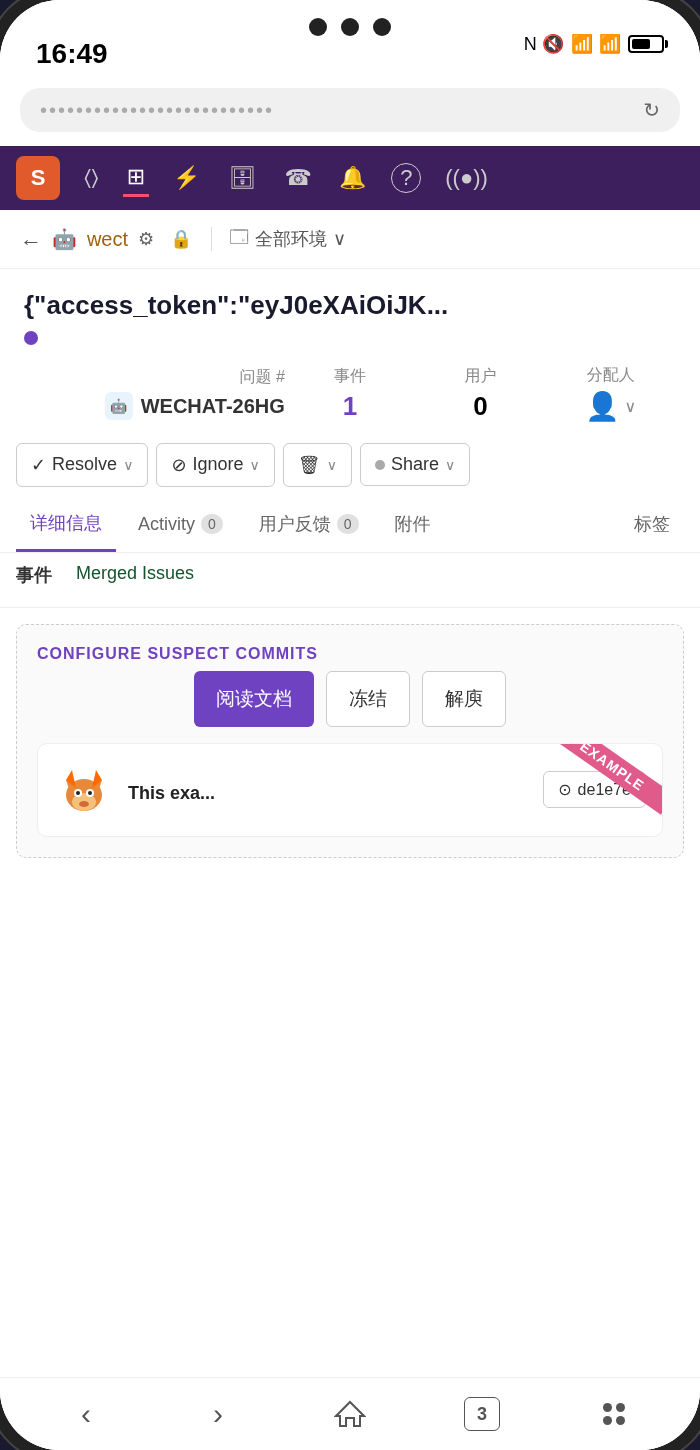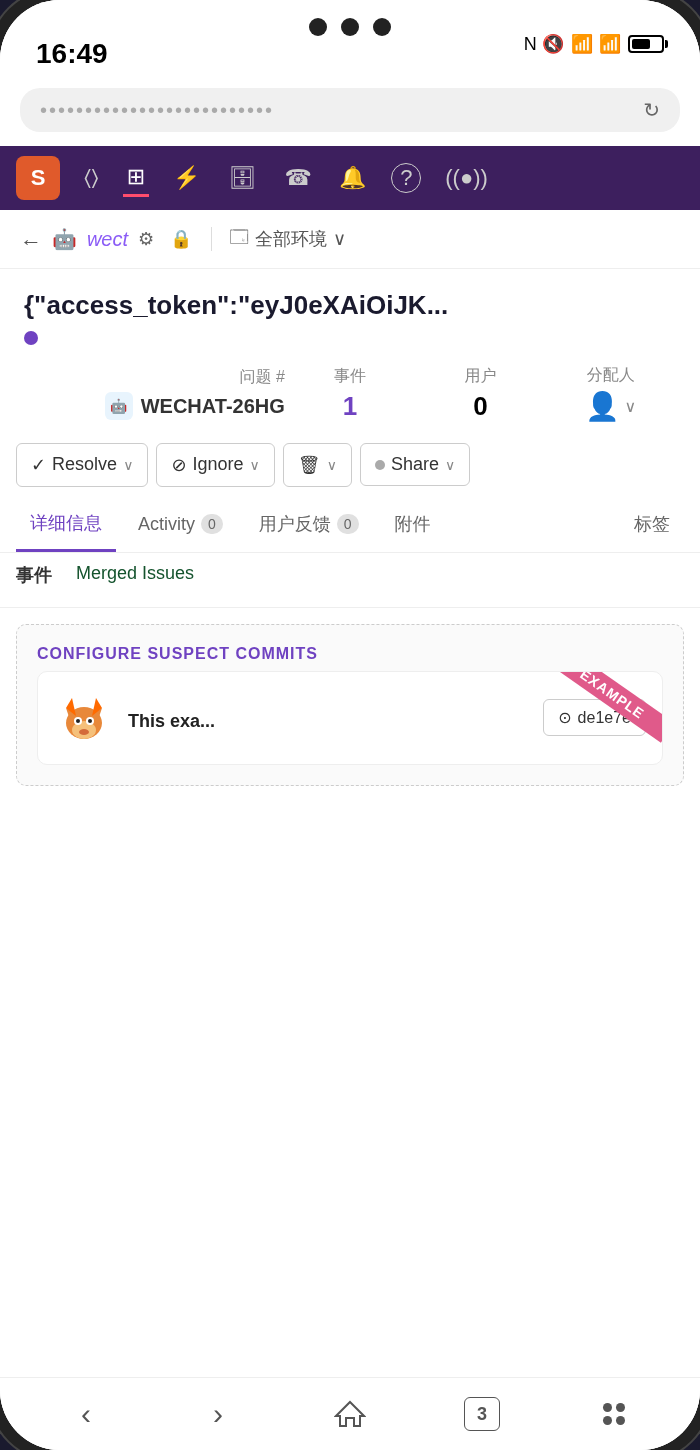--- a/index.html
+++ b/index.html
@@ -152,21 +152,21 @@
     .breadcrumb-bar {
       background: #fff;
       display: flex;
       align-items: center;
       padding: 14px 20px;
       gap: 10px;
       border-bottom: 1px solid #eee;
     }
     .back-arrow { color: #555; font-size: 22px; }
     .project-icon { font-size: 20px; }
-    .project-name { color: #8b5cf6; font-size: 20px; font-weight: 500; font-style: italic; }
+    .project-name { color: #a16207; font-size: 20px; font-weight: 500; }
     .settings-icon { color: #666; font-size: 18px; }
     .lock-icon { color: #aaa; font-size: 18px; margin-left: 6px; }
     .divider-v { width: 1px; height: 24px; background: #ddd; margin: 0 8px; }
     .env-selector {
       display: flex;
       align-items: center;
       gap: 6px;
       color: #555;
       font-size: 18px;
     }
@@ -603,20 +603,25 @@
       <div class="sub-tabs">
         <div class="sub-tab active">事件</div>
         <div class="sub-tab">Merged Issues</div>
       </div>
 
       <div class="section-divider"></div>
 
       <div class="commits-section">
         <div class="commits-title">CONFIGURE SUSPECT COMMITS</div>
 
+        <div class="commits-btns">
+          <button class="btn-primary">阅读文档</button>
+          <button class="btn-outline">冻结</button>
+          <button class="btn-outline">解庾</button>
+        </div>
 
         <div class="example-commit">
 
           <svg class="fox-icon" viewBox="0 0 60 60" xmlns="http://www.w3.org/2000/svg">
             <ellipse cx="30" cy="35" rx="18" ry="16" fill="#e8883a"></ellipse>
             <polygon points="12,20 18,38 30,28" fill="#e8883a"></polygon>
             <polygon points="48,20 42,38 30,28" fill="#e8883a"></polygon>
             <polygon points="12,20 18,10 22,28" fill="#ff6a00"></polygon>
             <polygon points="48,20 42,10 38,28" fill="#ff6a00"></polygon>
             <ellipse cx="30" cy="42" rx="12" ry="9" fill="#f5c07a"></ellipse>

